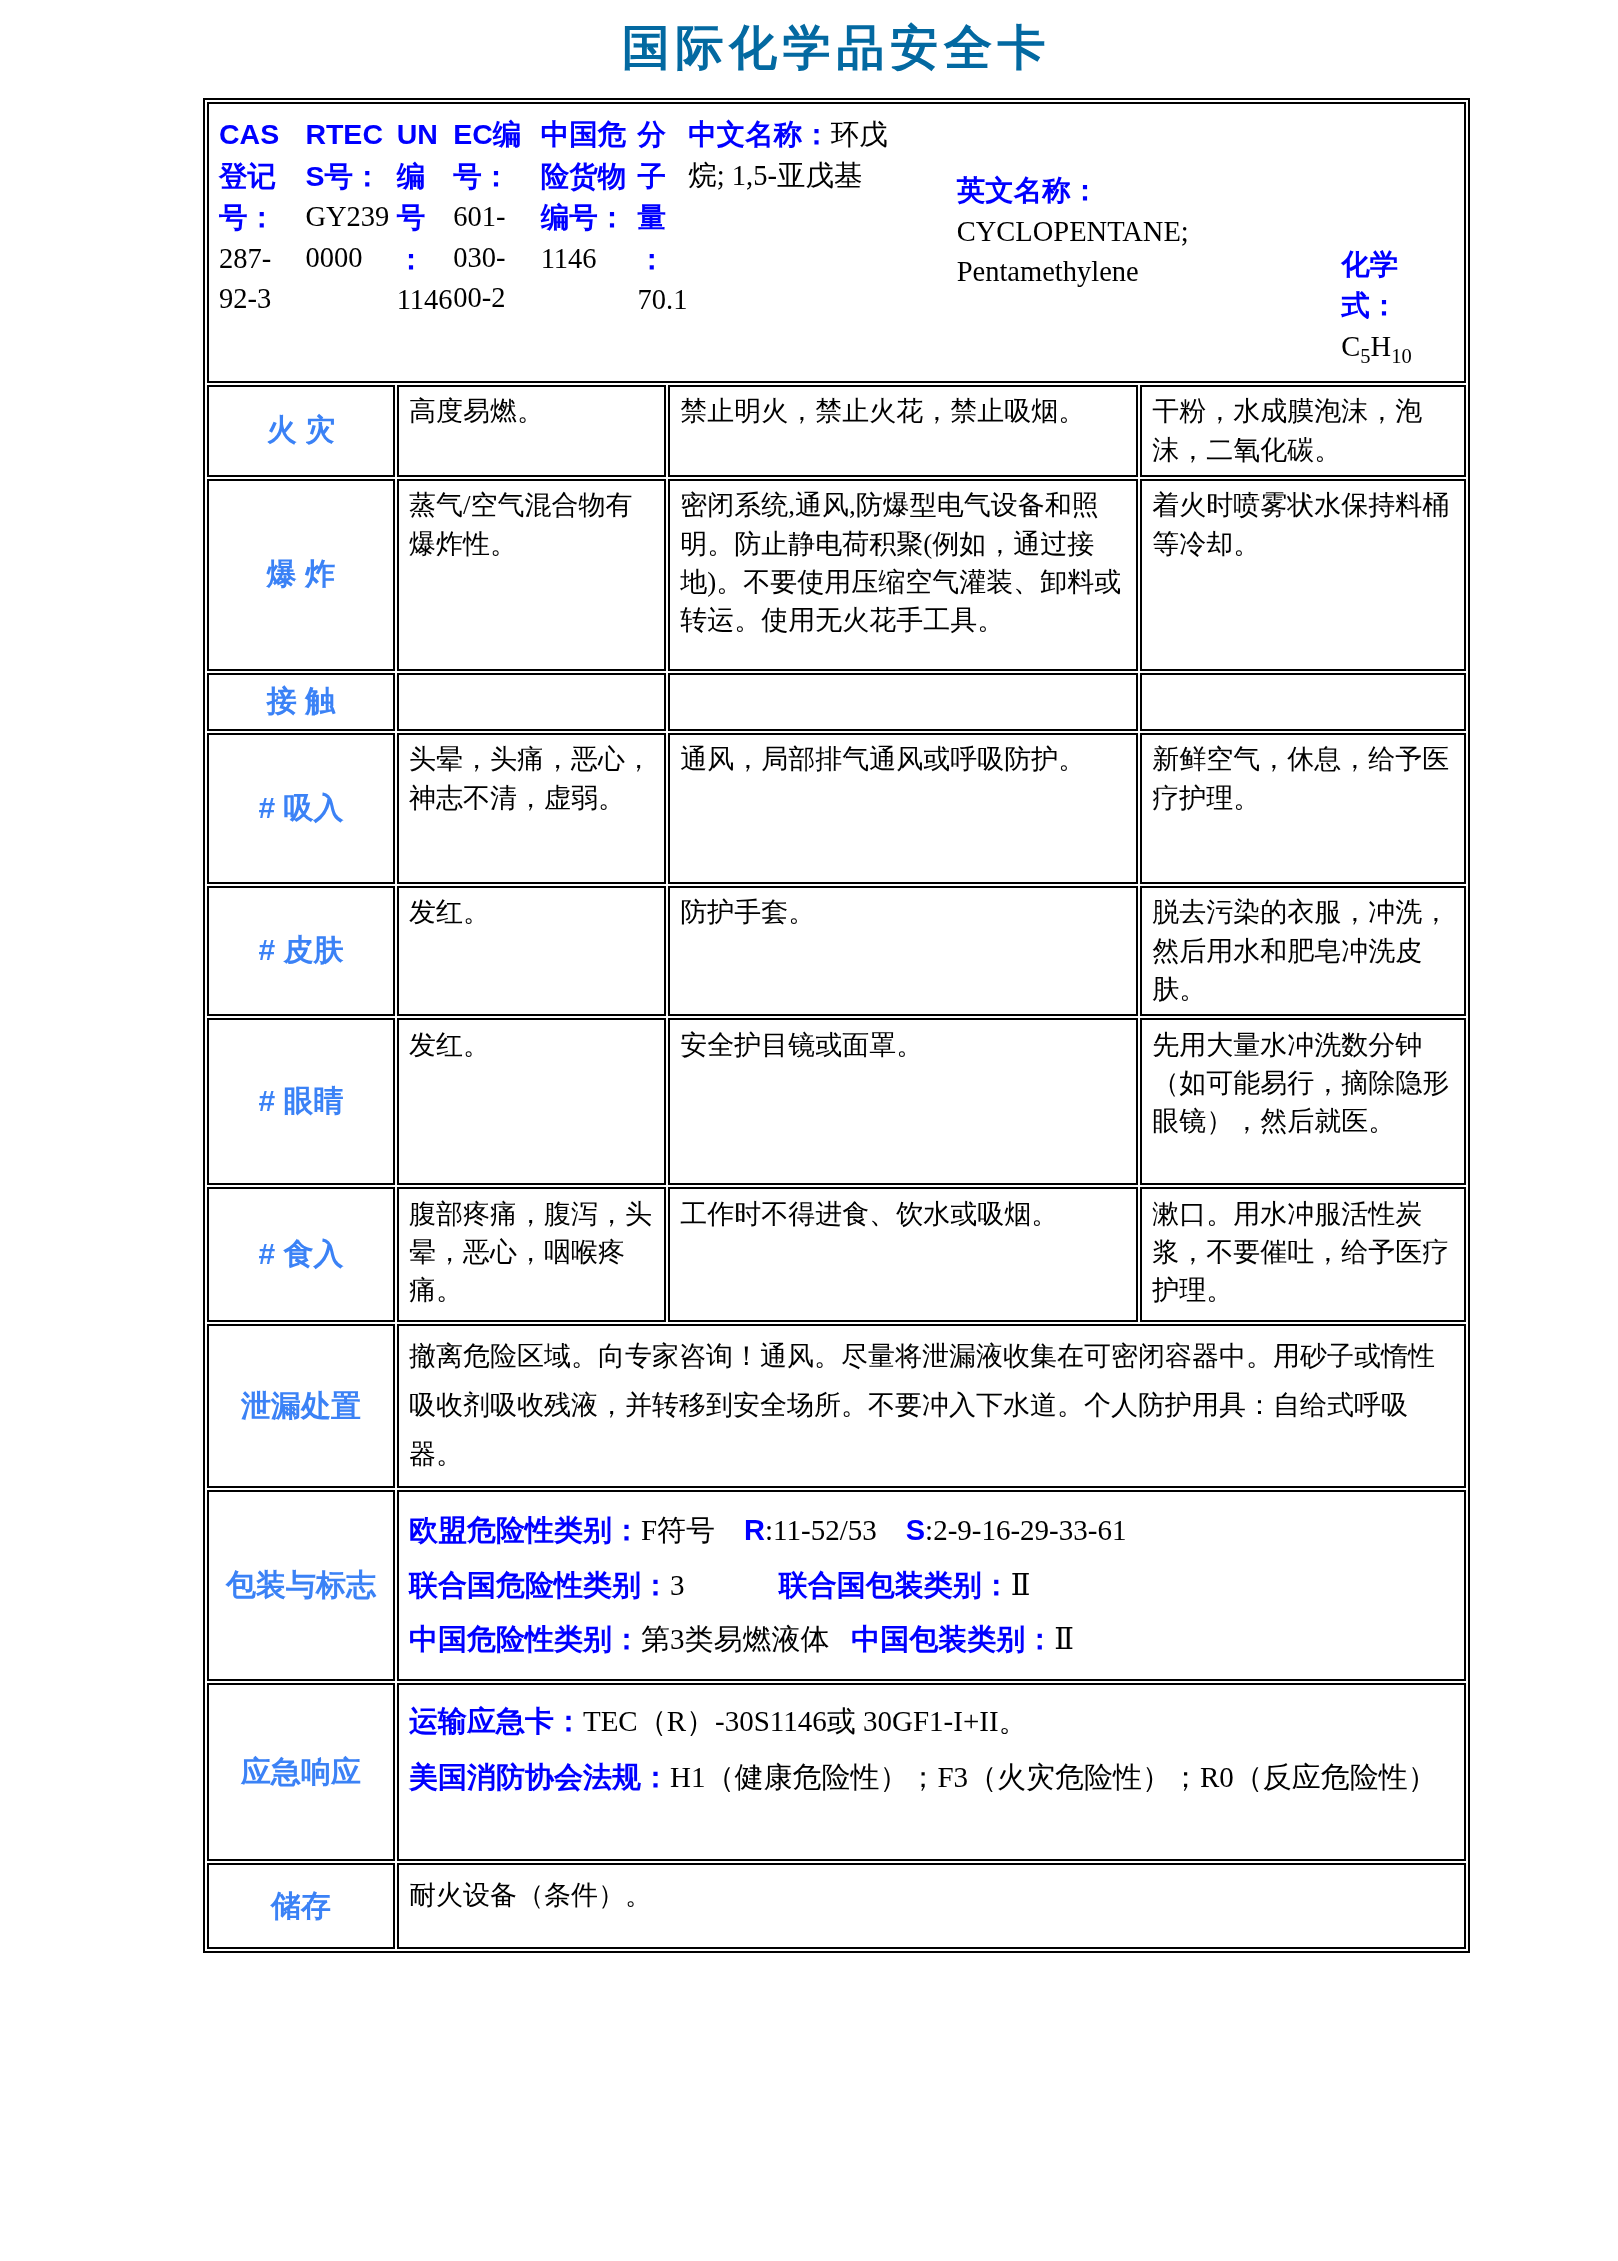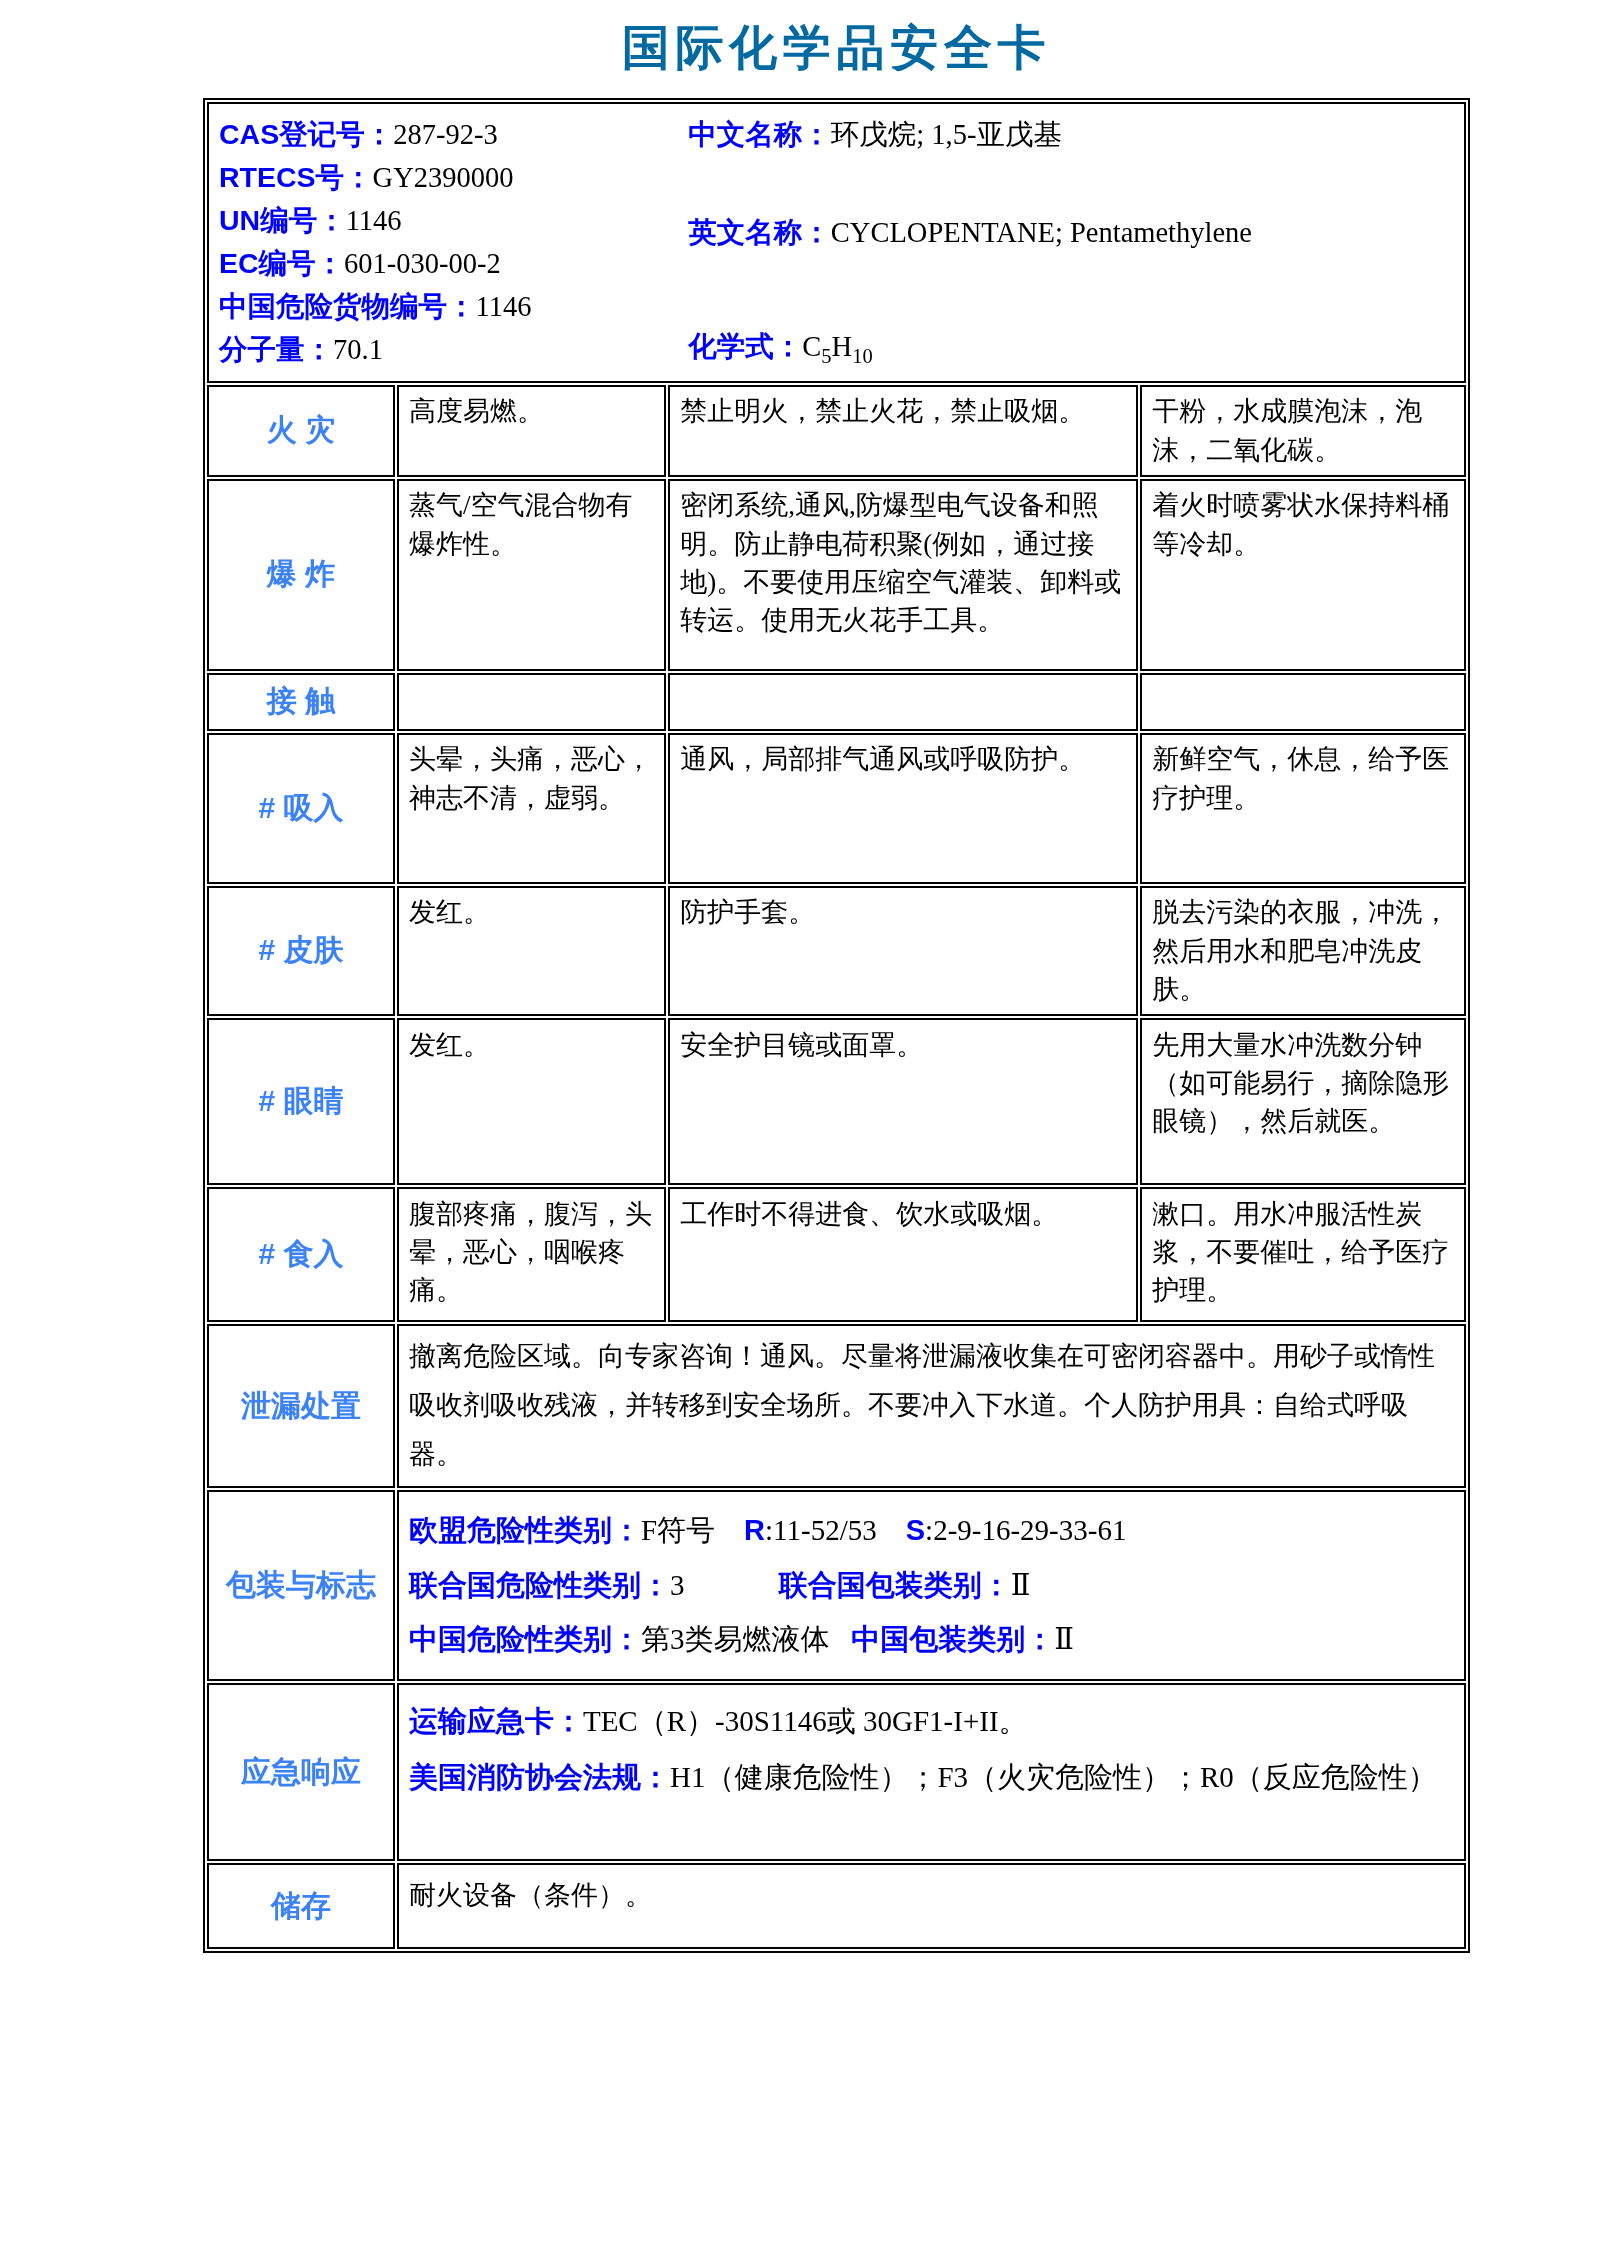--- a/index.html
+++ b/index.html
@@ -8,22 +8,22 @@
          font-size:48px;font-weight:bold;letter-spacing:5.7px;font-family:"Liberation Serif","DejaVu Serif",serif;}
   table.card{margin-left:203px;width:1267px;border:2.1px solid #000;border-spacing:2.1px;border-collapse:separate;background:#fff;table-layout:fixed;}
   td,th{border:2.1px solid #000;padding:5.7px 10px;font-size:27px;line-height:1.42;vertical-align:top;text-align:left;word-break:break-word;}
   .lbl{color:#0000FF;font-weight:bold;font-family:"Liberation Sans","DejaVu Sans",sans-serif;}
   
   td.namebar{height:63px;vertical-align:middle;}
   .namebar-inner{display:flex;justify-content:space-between;align-items:center;font-size:28.5px;}
   
   td.infocell{height:265px;}
   .info-flex{display:flex;height:100%;}
-  .info-left{width:38%;display:flex;flex-direction:column;justify-content:space-between;padding:4.3px 0;}
-  .info-right{width:62%;display:flex;flex-direction:column;padding:4.3px 0;}
+  .info-left{width:38%;display:flex;flex-direction:row;justify-content:space-between;padding:4.3px 0;}
+  .info-right{width:62%;display:flex;flex-direction:row;padding:4.3px 0;gap:40px;}
   .info-line{font-size:28.5px;}
   .info-right .l2{margin-top:56px;}
   .info-right .l3{margin-top:auto;}
   sub{font-size:0.72em;}
   
   th.colhead{height:93px;text-align:center;vertical-align:middle;color:#0000FF;font-weight:bold;
              font-family:"Liberation Sans","DejaVu Sans",sans-serif;font-size:30px;line-height:1.35;}
   td.rowlbl{text-align:center;vertical-align:middle;color:#3b82f6;font-weight:bold;
             font-family:"Liberation Sans","DejaVu Sans",sans-serif;font-size:30px;}
   .para{line-height:1.82;white-space:pre-wrap;}

